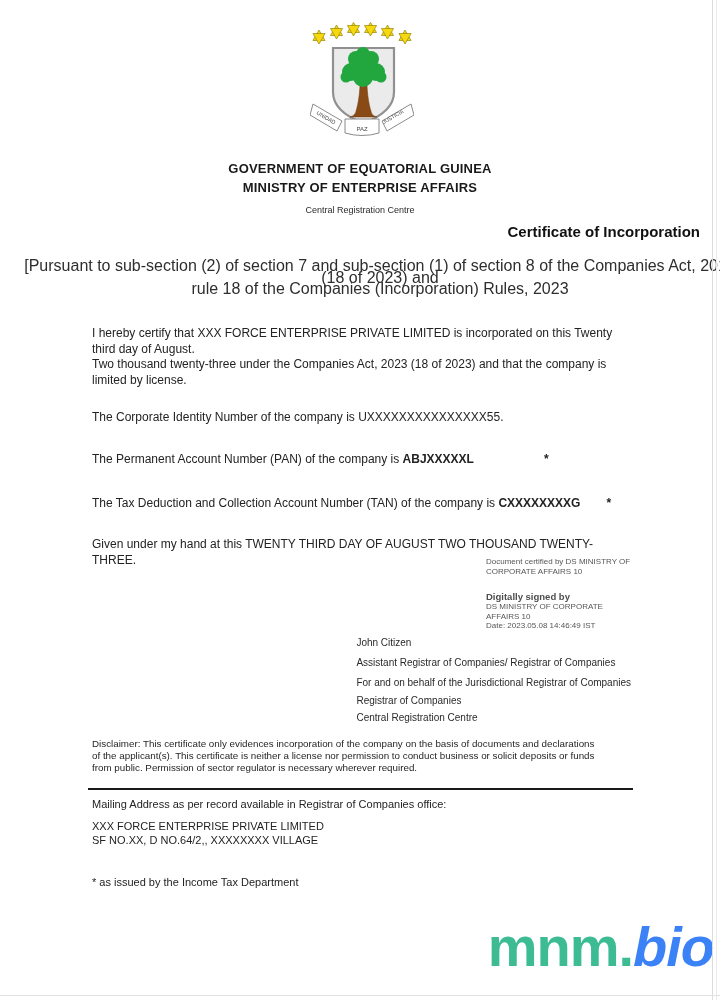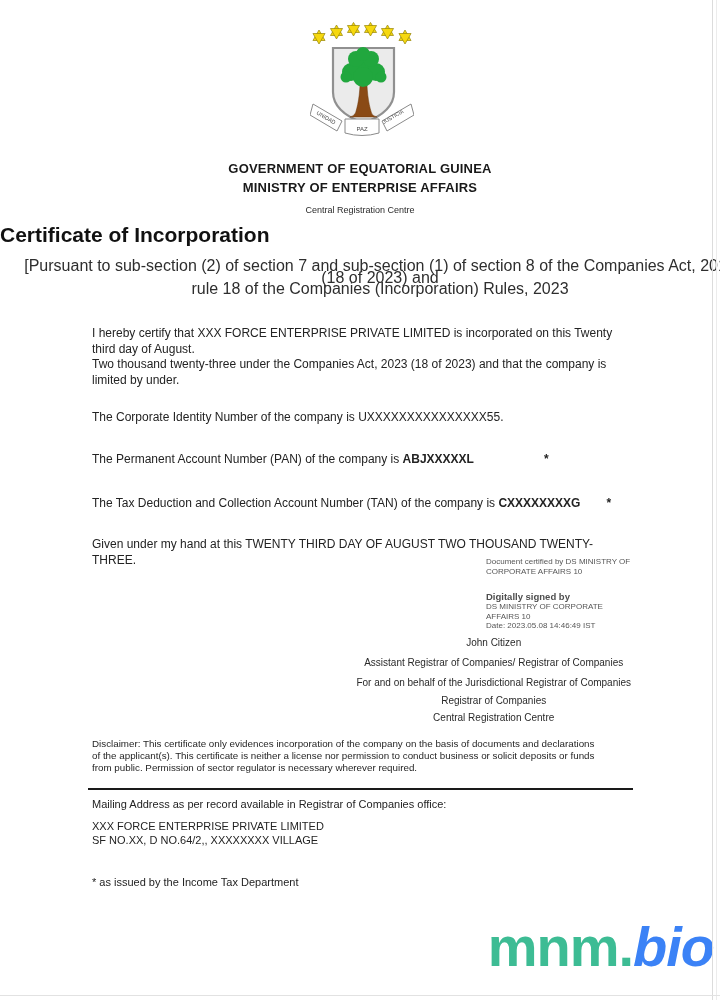--- a/index.html
+++ b/index.html
@@ -14,36 +14,36 @@
   .scan-edge-right{position:absolute;top:0;left:712px;width:1px;height:1000px;background:#dcdcdc;}
   .scan-edge-right2{position:absolute;top:0;left:716px;width:1px;height:1000px;background:#ececec;}
   .scan-edge-bottom{position:absolute;top:995px;left:0;width:720px;height:1px;background:#e2e2e2;}
 
   .emblem{position:absolute;left:310px;top:22px;width:104px;height:124px;}
 
   .hdr{position:absolute;left:0;top:160px;width:720px;text-align:center;
        font-weight:bold;font-size:13px;line-height:18.5px;color:#191919;letter-spacing:.2px;}
   .centre{position:absolute;left:0;top:205px;width:720px;text-align:center;
        font-size:9px;color:#2b2b2b;}
-  .title{position:absolute;left:0;top:223px;width:700px;text-align:left;
-       font-weight:bold;font-size:21px;color:#111;}
+  .title{position:absolute;left:0;top:223px;width:700px;text-align:right;
+       font-weight:bold;font-size:15px;color:#111;}
   .pursuant{position:absolute;left:0;top:260px;width:720px;text-align:center;
        font-size:16px;line-height:11.5px;color:#2e2e2e;margin-left:20px;}
 
   .body-block{position:absolute;left:92px;font-size:12px;line-height:15.5px;color:#232323;margin-top:24px;}
   .line{white-space:nowrap;}
   .bold{font-weight:bold;}
   .star-pan{display:inline-block;margin-left:70px;font-weight:bold;}
   .star-tan{display:inline-block;margin-left:26px;font-weight:bold;}
 
   .sig-block{position:absolute;left:486px;top:557px;font-size:8px;line-height:9.5px;color:#565656;}
   .sig-gap{height:15px;}
   .sig-strong{font-size:9.5px;font-weight:bold;color:#4e4e4e;line-height:11px;}
 
-  .signatory{position:absolute;right:89px;top:638px;text-align:center;
+  .signatory{position:absolute;right:89px;top:638px;text-align:left;
        font-size:10px;color:#2a2a2a;}
   .signatory div{line-height:10px;}
   .sgt-m1{margin-top:10px;} .sgt-m2{margin-top:10px;} .sgt-m3{margin-top:8px;} .sgt-m4{margin-top:7px;}
 
   .disclaimer{position:absolute;left:92px;top:738px;font-size:9.8px;line-height:12px;color:#262626;}
   .rule{position:absolute;left:88px;top:788px;width:545px;height:2px;background:#1a1a1a;}
 
   .mailing-h{position:absolute;left:92px;top:798px;font-size:11px;color:#232323;}
   .mailing-a{position:absolute;left:92px;top:820px;font-size:11px;line-height:13.5px;color:#232323;}
   .footnote{position:absolute;left:92px;top:876px;font-size:11px;color:#232323;}
@@ -105,21 +105,21 @@
   <div class="title">Certificate of Incorporation</div>
   <div class="pursuant">
     <div>[Pursuant to sub-section (2) of section 7 and sub-section (1) of section 8 of the Companies Act, 2013 (18 of 2023) and</div>
     <div>rule 18 of the Companies (Incorporation) Rules, 2023</div>
   </div>
 
   <div class="body-block" style="top:302px;">
     <div class="line">I hereby certify that XXX FORCE ENTERPRISE PRIVATE LIMITED is incorporated on this Twenty</div>
     <div class="line">third day of August.</div>
     <div class="line">Two thousand twenty-three under the Companies Act, 2023 (18 of 2023) and that the company is</div>
-    <div class="line">limited by under.</div>
+    <div class="line">limited by license.</div>
   </div>
 
   <div class="body-block line" style="top:386px;">
     <span>The Corporate Identity Number of the company is </span><span>UXXXXXXXXXXXXXXX55</span><span>.</span>
   </div>
 
   <div class="body-block line" style="top:428px;">
     <span>The Permanent Account Number (PAN) of the company is </span><span class="bold">ABJXXXXXL</span><span class="star-pan">*</span>
   </div>
 

